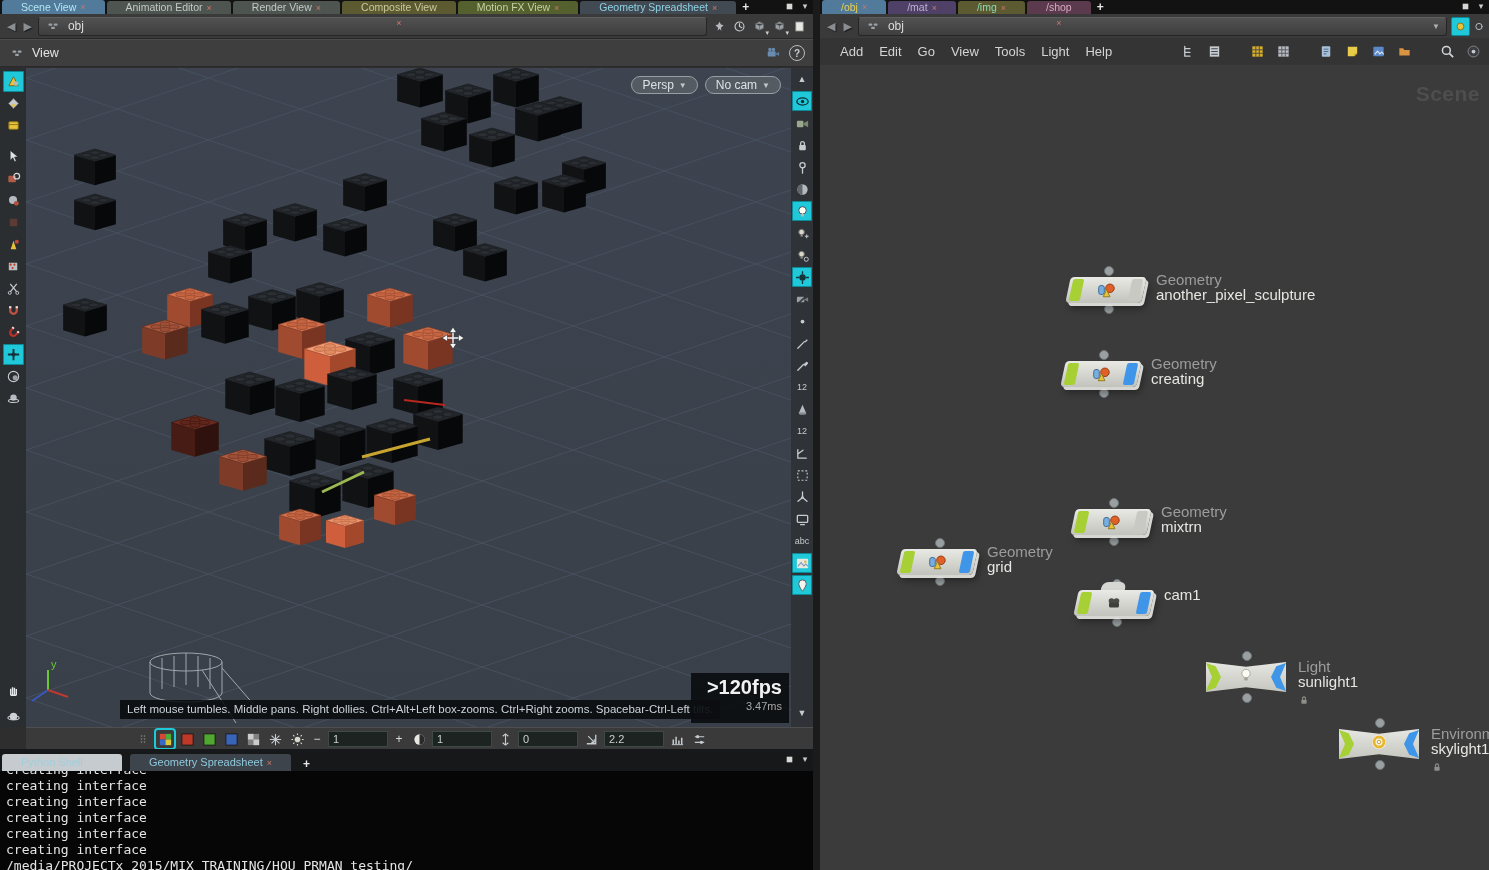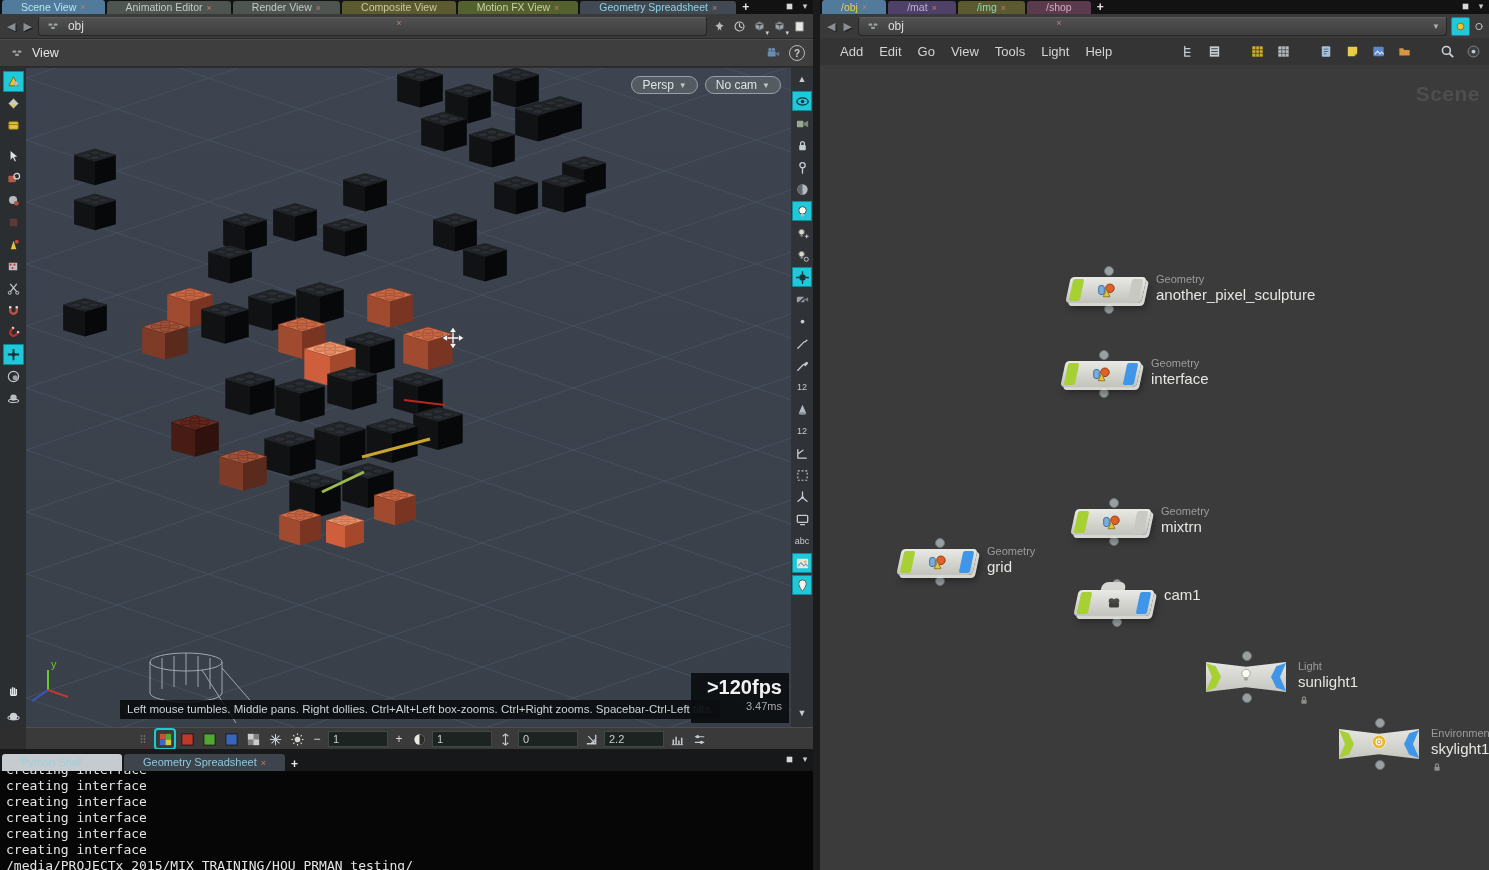--- a/index.html
+++ b/index.html
@@ -62,21 +62,21 @@
   
   .dispbar{position:absolute;left:26px;right:0;top:727px;height:22px;background:#3a3a3a;
     border-top:1px solid #4e4e4e;display:flex;align-items:center;gap:4px;padding-left:108px;}
   .dispbar .ic{width:18px;height:18px;}
   .dispbar .ic.active{background:none;box-shadow:0 0 0 2px #1fc9da;}
   .numfield{width:50px;height:14px;background:#1d2321;border:1px solid #3e4a46;color:#c8d0cc;
     font-size:11px;padding:0 4px;font-family:"Liberation Sans",sans-serif;}
   .btn{color:#d8d8d8;font-size:12px;width:14px;text-align:center;}
   
   .btabs{position:absolute;left:0;right:0;top:749px;height:22px;background:#17181a;display:flex;
-    align-items:flex-end;gap:2px;padding-left:2px;}
+    align-items:flex-end;gap:8px;padding-left:2px;}
   .btabs .tab{height:17px;line-height:17px;font-size:11px;}
   .ghost-tab{width:82px;background:#c6cbd0;color:rgba(140,208,224,.6);overflow:hidden;}
   .gs-tab{background:#3e444c;color:#8ec8dc;}
   .console{position:absolute;left:0;right:0;top:771px;bottom:0;background:#060606;color:#e4e4e4;
     font-family:"DejaVu Sans Mono",monospace;font-size:13px;line-height:16px;padding:0 0 0 6px;overflow:hidden;}
   .console div:first-child{margin-top:-9px;}
   
   .menubar{position:absolute;top:38px;left:0;right:0;height:27px;background:#343434;
     border-bottom:1px solid #252525;display:flex;align-items:center;font-size:13px;color:#d4d4d4;padding-left:12px;}
   .menubar .mi{padding:0 8px;}
@@ -100,21 +100,21 @@
     clip-path:polygon(0 0,50% 16%,100% 0,100% 100%,50% 84%,0 100%);
     display:flex;align-items:center;justify-content:center;
     filter:drop-shadow(3px 3px 0 rgba(245,245,240,.8)) drop-shadow(2px 3px 3px rgba(0,0,0,.35));}
   .lflagL,.lflagR{position:absolute;top:1px;bottom:1px;width:15px;}
   .lflagL{left:0;background:#a6d034;clip-path:polygon(0 0,65% 12%,100% 50%,65% 88%,0 100%,40% 50%);}
   .lflagR{right:0;clip-path:polygon(100% 0,35% 12%,0 50%,35% 88%,100% 100%,60% 50%);}
   .ndot{position:absolute;width:8px;height:8px;border-radius:50%;background:#9aa0a2;border:1px solid #6d7376;left:36px;}
   .ndot.top{top:-11px;} .ndot.bot{bottom:-11px;}
   .nlabels{position:absolute;left:88px;top:-4px;white-space:nowrap;}
   .lightnode .nlabels{left:92px;top:-2px;}
-  .ncat{font-size:11px;color:#9c9c9c;line-height:13px;}
+  .ncat{font-size:15px;color:#9c9c9c;line-height:13px;}
   .nname{font-size:15px;color:#e6e6e2;line-height:17px;}
   .nlock{margin-top:2px;height:13px;}
 </style>
 </head>
 <body>
 
 <div class="pane-left">
   <div class="tabbar" id="ltabbar">
       <div class="tab active" style="background: rgb(82, 122, 154); color: rgb(178, 232, 242);">
         <span>Scene View</span>
@@ -1125,21 +1125,21 @@
           <span class="nicon">
             <svg width="18" height="18" viewBox="0 0 16 16">
               <rect x="1.5" y="4" width="5" height="8" rx="2" fill="#78aede" stroke="#3a648e" stroke-width="0.8"></rect>
               <circle cx="11.5" cy="6.5" r="3.8" fill="#e06028" stroke="#8a3812" stroke-width="0.8"></circle>
               <path d="M5.5 14 L8.5 7.5 L11.5 14 Z" fill="#e8c23a" stroke="#8a7418" stroke-width="0.8"></path>
             </svg>
           </span>
         </div>
         <div class="nlabels">
           <div class="ncat">Geometry</div>
-          <div class="nname">interface</div>
+          <div class="nname">creating</div>
         </div>
       </div>
       <div class="node" style="left: 253px; top: 444px;">
         <div class="ndot top"></div>
         <div class="ndot bot"></div>
         <div class="nbody">
           <div class="flagL"></div>
           <div class="flagR" style="background: rgb(201, 201, 195);"></div>
           <span class="nicon">
             <svg width="18" height="18" viewBox="0 0 16 16">

